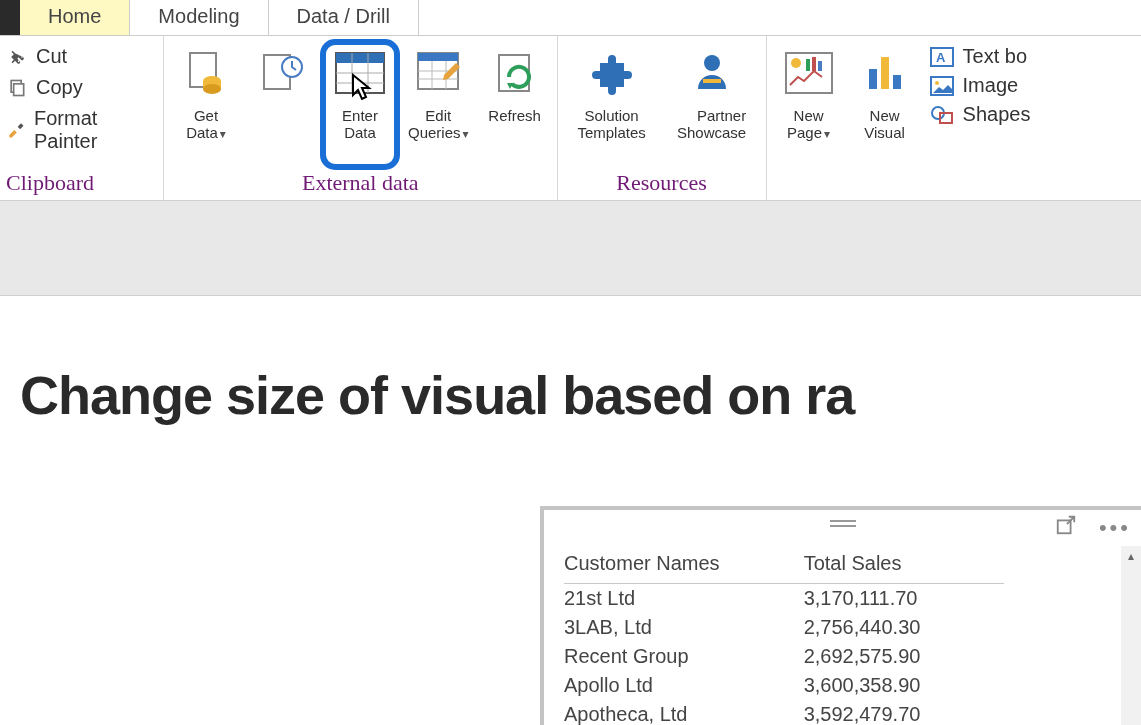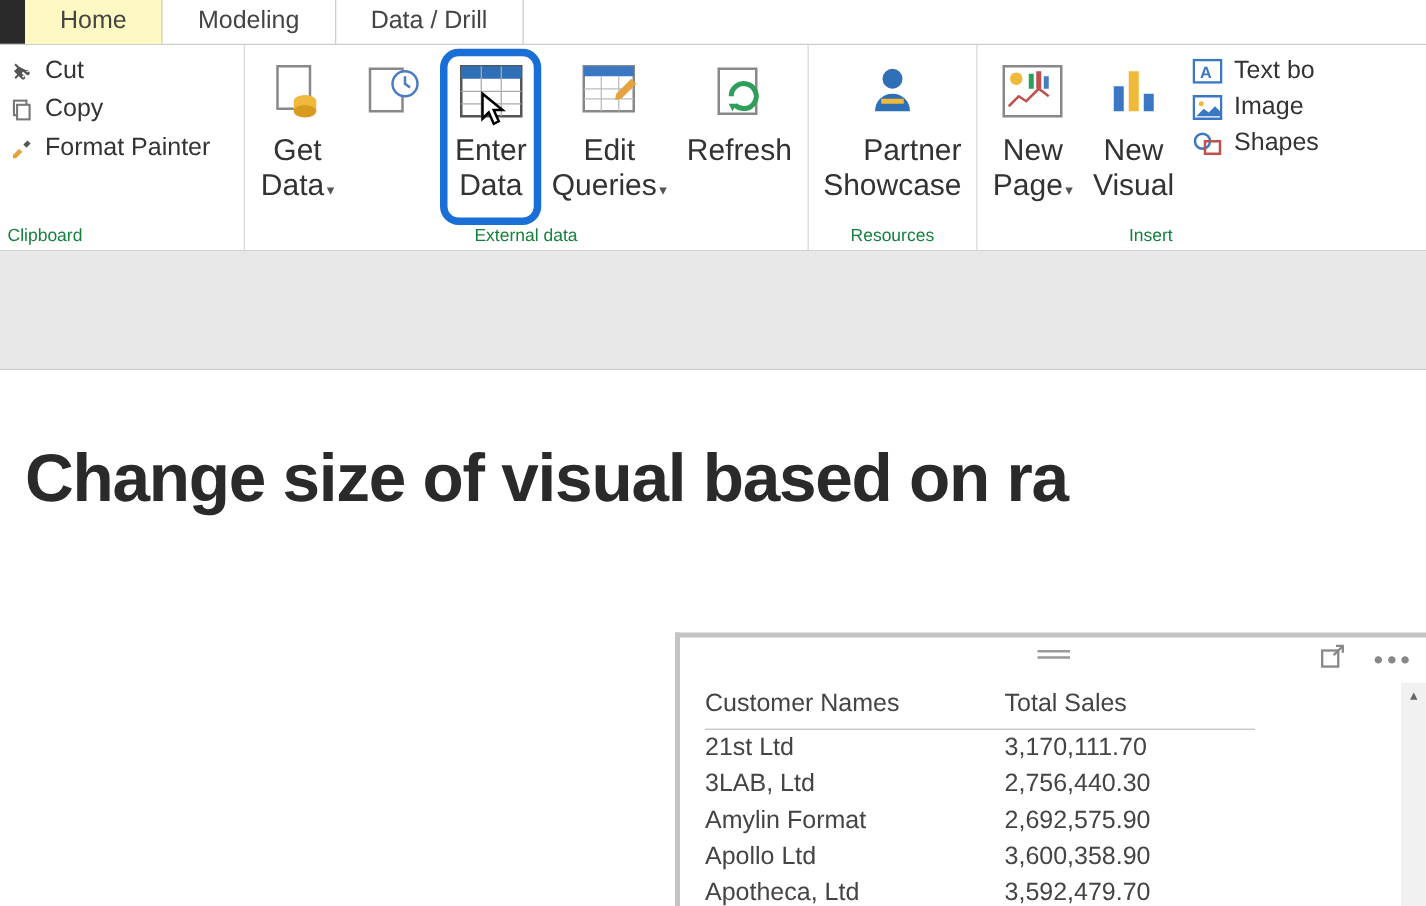--- a/index.html
+++ b/index.html
@@ -40,23 +40,24 @@
     flex-direction: column;
     border-right: 1px solid #d8d8d8;
     padding: 5px 4px 2px 4px;
   }
   .ribbon-group-inner {
     display: flex;
     flex: 1;
   }
   .ribbon-group-label {
     text-align: center;
-    font-size: 14px;
-    color: #15803d;
+    font-size: 22px;
+    color: #701a75;
     padding-bottom: 2px;
+    font-family: Liberation Serif, serif;
   }
 
   
   .clip-items {
     display: flex;
     flex-direction: column;
     gap: 8px;
     padding: 4px 8px 0 2px;
     font-size: 20px;
     color: #333;
@@ -70,21 +71,21 @@
   .clip-row .ic { width: 22px; height: 22px; display: flex; align-items: center; justify-content: center; }
 
   
   .big-btn {
     display: flex;
     flex-direction: column;
     align-items: center;
     justify-content: flex-start;
     padding: 4px 8px 0 8px;
     cursor: pointer;
-    font-size: 24px;
+    font-size: 15px;
     color: #333;
     text-align: center;
     min-width: 76px;
   }
   .big-btn .icon-box {
     width: 56px;
     height: 56px;
     margin-bottom: 6px;
     display: flex;
     align-items: center;
@@ -126,21 +127,21 @@
 
   
   .canvas {
     position: relative;
     height: calc(725px - 36px - 165px - 95px);
     background: #fff;
   }
   .big-title {
     position: absolute;
     left: 20px;
-    top: 56px;
+    top: 68px;
     font-size: 54px;
     font-weight: 900;
     color: #2a2a2a;
     letter-spacing: -1px;
     white-space: nowrap;
   }
 
   
   .visual {
     position: absolute;
@@ -226,21 +227,21 @@
 
 <div class="tabs-row">
   <div class="app-corner"></div>
   <div class="tab home">Home</div>
   <div class="tab">Modeling</div>
   <div class="tab">Data / Drill</div>
 </div>
 
 <div class="ribbon">
 
-  <div class="ribbon-group" style="width:196px;">
+  <div class="ribbon-group" style="width:164px;">
     <div class="ribbon-group-inner">
       <div class="clip-items">
         <div class="clip-row">
           <span class="ic">
             <svg width="20" height="20" viewBox="0 0 24 24">
                 <path fill="#555" d="M9.6 7.4L6.8 4.6 5.4 6l2.8 2.8L5 12l3.2 3.2L5.4 18l1.4 1.4 2.8-2.8 2.8 2.8c.8.8 2 .8 2.8 0s.8-2 0-2.8L12.4 14l1.6-1.6 2.8 2.8c.8.8 2 .8 2.8 0s.8-2 0-2.8L9.6 7.4zM14 18a1 1 0 110-2 1 1 0 010 2zm4-5a1 1 0 110-2 1 1 0 010 2z"></path>
               </svg>
           </span>
           <span>Cut</span>
         </div>
@@ -331,20 +332,29 @@
             </svg>
         </div>
         <div class="lbl"><span>Refresh</span></div>
       </div>
     </div>
     <div class="ribbon-group-label">External data</div>
   </div>
 
   <div class="ribbon-group">
     <div class="ribbon-group-inner">
+      <div class="big-btn" style="min-width:100px;">
+        <div class="icon-box">
+          <svg width="48" height="48" viewBox="0 0 48 48">
+              <path fill="#2f6fb5" d="M12 14h8v-4a4 4 0 018 0v4h8v8h4a4 4 0 010 8h-4v8h-8v4a4 4 0 01-8 0v-4h-8v-8h-4a4 4 0 010-8h4z"></path>
+            </svg>
+        </div>
+        <div class="lbl"><span style="white-space:pre;">Solution
+Templates</span></div>
+      </div>
       <div class="big-btn" style="min-width:100px;text-align:right;">
         <div class="icon-box">
           <svg width="48" height="48" viewBox="0 0 48 48">
               <circle cx="24" cy="14" r="8" fill="#2f6fb5"></circle>
               <path fill="#2f6fb5" d="M10 40c0-8 6-14 14-14s14 6 14 14H10z"></path>
               <rect x="15" y="30" width="18" height="4" fill="#f0b93a"></rect>
             </svg>
         </div>
         <div class="lbl"><span style="white-space:pre;">Partner
 Showcase</span></div>
@@ -404,21 +414,20 @@
           <span class="ic">
               <svg width="24" height="20" viewBox="0 0 24 20">
                 <circle cx="8" cy="8" r="6" fill="none" stroke="#3b78c4" stroke-width="2"></circle>
                 <rect x="10" y="8" width="12" height="10" fill="none" stroke="#c0504d" stroke-width="2"></rect>
               </svg>
             </span>
           <span>Shapes</span>
         </div>
       </div>
     </div>
-    <div class="ribbon-group-label">Insert</div>
   </div>
 
 </div>
 
 <div class="gray-strip"></div>
 
 <div class="canvas">
   <div class="big-title">Change size of visual based on ra</div>
 
   <div class="visual">
@@ -443,21 +452,21 @@
         <tbody>
           <tr>
               <td>21st Ltd</td>
               <td class="num">3,170,111.70</td>
             </tr>
           <tr>
               <td>3LAB, Ltd</td>
               <td class="num">2,756,440.30</td>
             </tr>
           <tr>
-              <td>Amylin Format</td>
+              <td>Recent Group</td>
               <td class="num">2,692,575.90</td>
             </tr>
           <tr>
               <td>Apollo Ltd</td>
               <td class="num">3,600,358.90</td>
             </tr>
           <tr>
               <td>Apotheca, Ltd</td>
               <td class="num">3,592,479.70</td>
             </tr>

